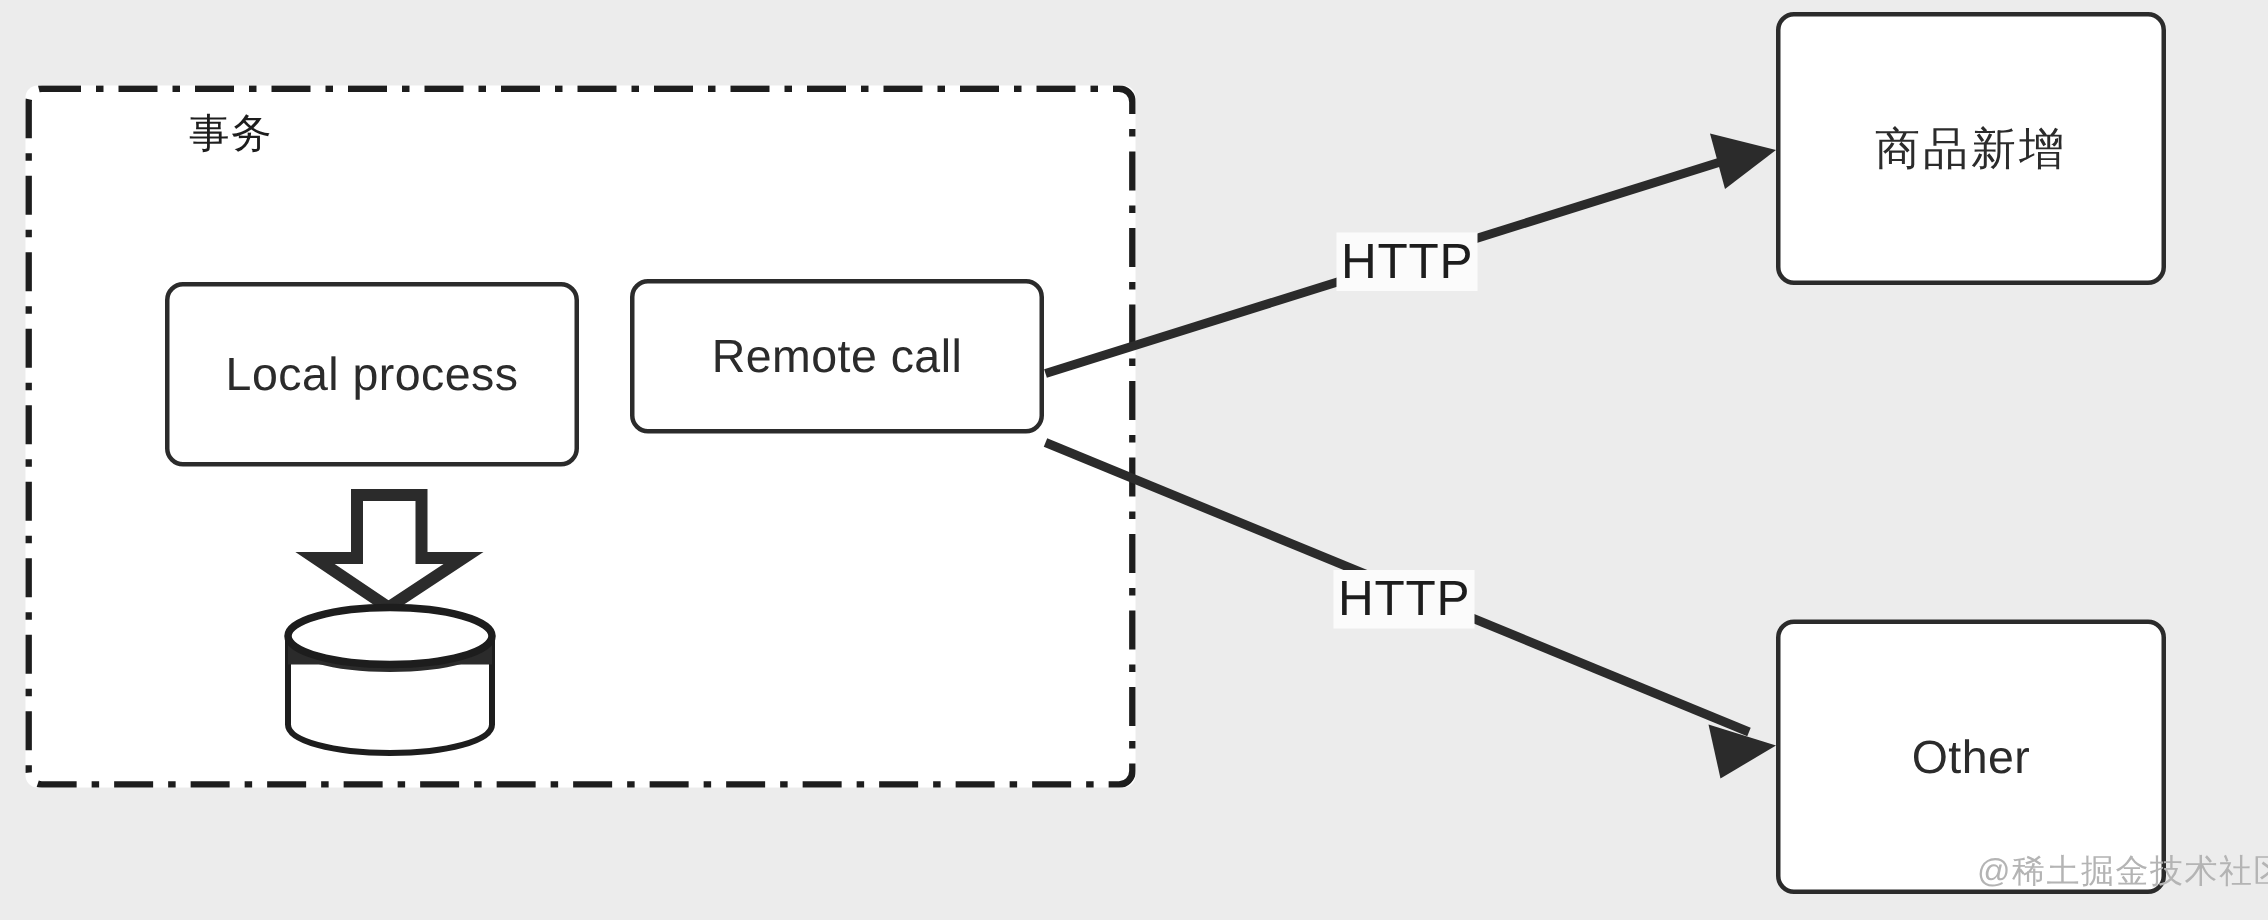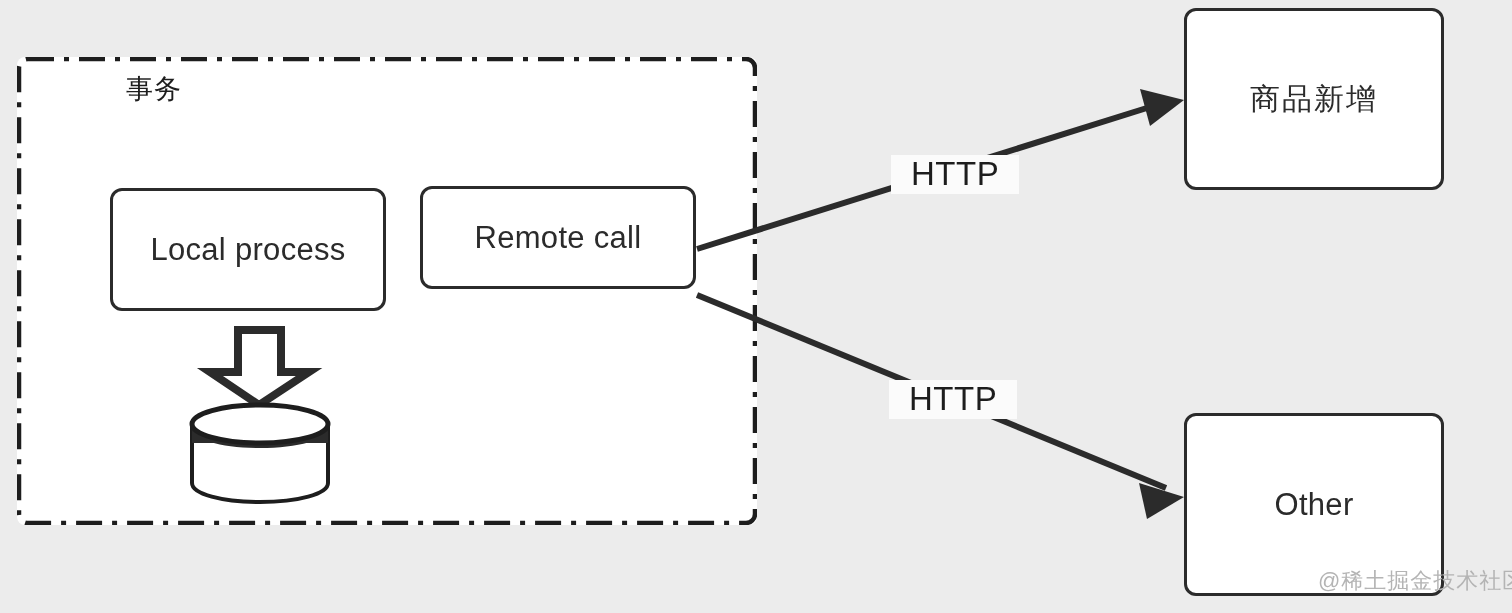--- a/index.html
+++ b/index.html
@@ -89,21 +89,21 @@
   }
 
   
   .edge-label {
     position: absolute;
     background: #fbfbfb;
     color: #1d1d1d;
     font-size: 33px;
     letter-spacing: 0.5px;
     line-height: 1.12;
-    padding: 1px 20px;
+    padding: 1px 3px;
     white-space: nowrap;
   }
   #edge-label-http-top    { left: 891px; top: 155px; }
   #edge-label-http-bottom { left: 889px; top: 380px; }
 
   
   .watermark {
     position: absolute;
     left: 1318px;
     top: 566px;

